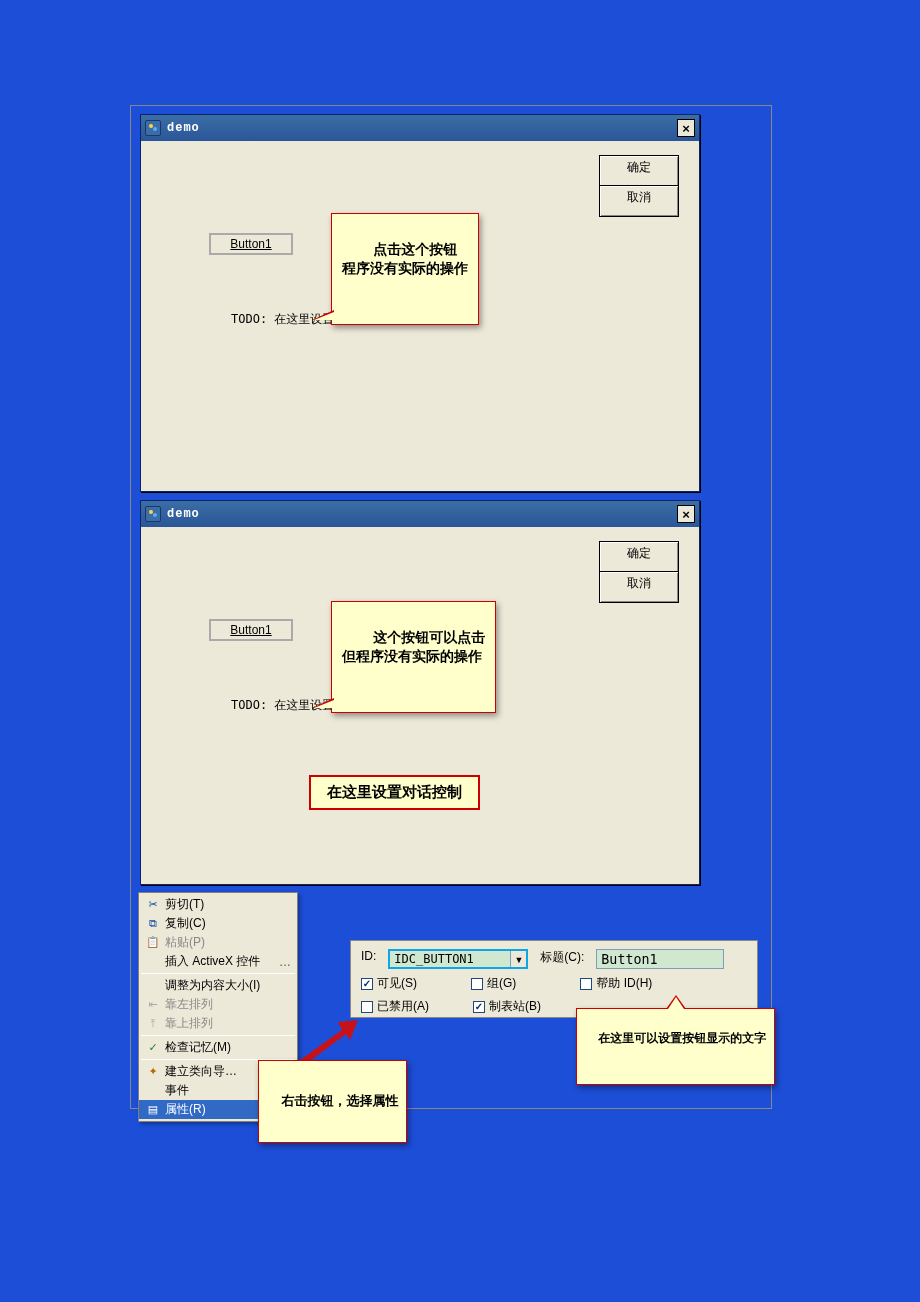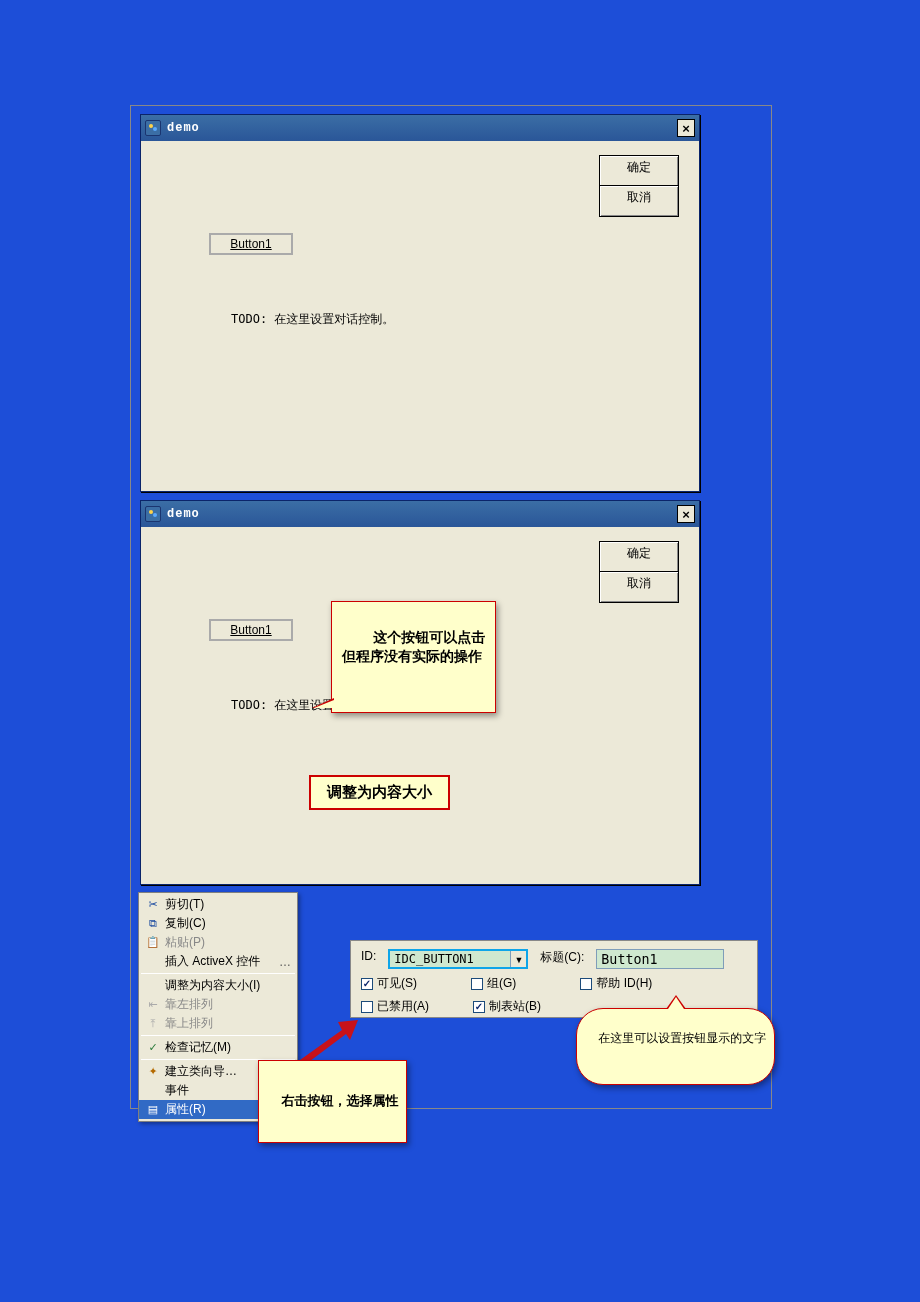--- a/index.html
+++ b/index.html
@@ -241,20 +241,25 @@
     <div class="dlg-body">
       <div class="std-btn" style="right:20px; top:14px;">确定</div>
       <div class="std-btn" style="right:20px; top:44px;">取消</div>
 
       <div class="demo-btn" style="left:68px; top:92px;">
         <span>Button1</span>
       </div>
 
       <div class="todo-text" style="left:90px; top:170px;">TODO: 在这里设置对话控制。</div>
 
+      <div class="callout" style="left:190px; top:72px;">
+        <span>点击这个按钮
+程序没有实际的操作</span>
+        <span class="callout-stem stem-left"></span>
+      </div>
     </div>
   </div>
 
   <div class="dialog" style="left:140px; top:500px; width:560px; height:385px;">
     <div class="titlebar">
       <span class="title-icon">
         <svg width="10" height="10" viewBox="0 0 10 10">
             <circle cx="3" cy="3" r="2" fill="#ffd24a"></circle>
             <circle cx="7" cy="6" r="2" fill="#5aa9ff"></circle>
           </svg>
@@ -271,21 +276,21 @@
       </div>
 
       <div class="todo-text" style="left:90px; top:170px;">TODO: 在这里设置对话控制。</div>
 
       <div class="callout" style="left:190px; top:74px;">
         <span>这个按钮可以点击
 但程序没有实际的操作</span>
         <span class="callout-stem stem-left"></span>
       </div>
 
-      <div class="centered-callout" style="left:168px; top:248px;">调整为内容大小</div>
+      <div class="centered-callout" style="left:168px; top:248px;">在这里设置对话控制</div>
     </div>
   </div>
 
   <div class="context-menu" style="left:138px; top:892px;">
     <div class="cm-item">
       <span class="cm-icon" style="color:#1a4aa0;">✂</span>
       <span class="cm-text">剪切(T)</span>
     </div>
     <div class="cm-item">
       <span class="cm-icon" style="color:#1a4aa0;">⧉</span>
@@ -377,18 +382,18 @@
         <span>已禁用(A)</span>
       </span>
       <span style="width:20px;"></span>
       <span class="chk">
         <span class="chk-box checked"></span>
         <span>制表站(B)</span>
       </span>
     </div>
   </div>
 
-  <div class="callout" style="left:576px; top:1008px; font-size:12px; font-weight:normal; padding:4px 8px;border-radius:27px;">
+  <div class="callout" style="left:576px; top:1008px; font-size:12px; font-weight:bold; padding:4px 8px;">
     <span>在这里可以设置按钮显示的文字</span>
     <span class="callout-stem stem-up"></span>
   </div>
 
 </div>
 
 </body></html>

